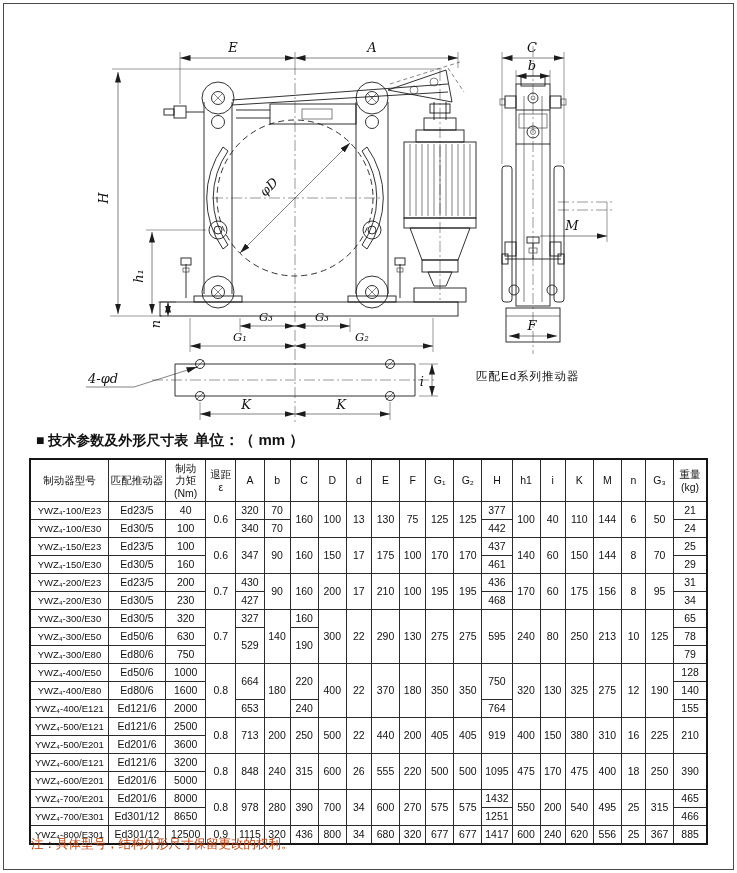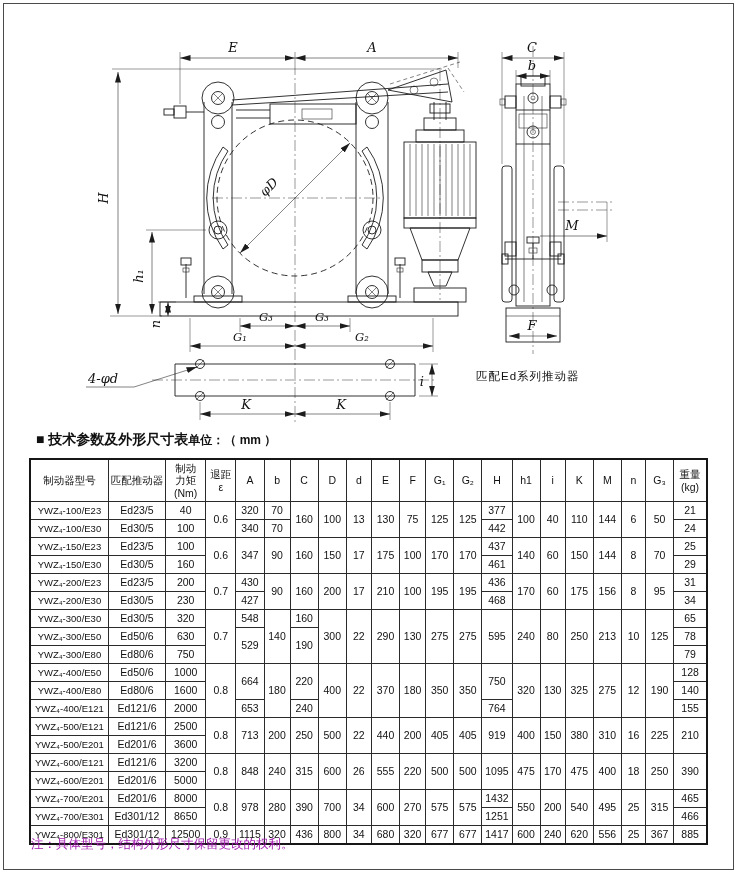--- a/index.html
+++ b/index.html
@@ -14,35 +14,35 @@
   .dim{stroke:#1c1c1c;stroke-width:.55;fill:none;}
   .ext{stroke:#1c1c1c;stroke-width:.45;fill:none;}
   .cl{stroke:#1c1c1c;stroke-width:.45;fill:none;stroke-dasharray:11 3 2 3;}
   .dashed{stroke-dasharray:6 4;}
   .dash2{stroke:#1c1c1c;stroke-width:.55;fill:none;stroke-dasharray:4 3;}
   .dlabel{font:italic 13px "DejaVu Serif",serif;fill:#111;text-anchor:middle;}
   .dlabel-s{font:italic 11.5px "DejaVu Serif",serif;fill:#111;text-anchor:middle;}
   .cjk{font:11.5px "Liberation Sans",sans-serif;fill:#111;letter-spacing:1px;}
 
   
-  .title-row{position:absolute;top:431px;left:36px;width:680px;display:flex;align-items:baseline;white-space:nowrap;text-align:right;}
+  .title-row{position:absolute;top:431px;left:36px;width:680px;display:flex;align-items:baseline;gap:6px;white-space:nowrap;text-align:right;}
   .title-main{font-size:14px;font-weight:bold;}
   .title-note{font-size:11px;font-weight:bold;}
-  .title-unit{font-size:12px;font-weight:bold;}
+  .title-unit{font-size:15px;font-weight:bold;}
 
   
   .tbl-wrap{position:absolute;top:458px;left:29px;}
   table.spec{border-collapse:collapse;table-layout:fixed;width:679px;border:2px solid #161616;}
   table.spec th,table.spec td{border:1px solid #2b2b2b;text-align:center;vertical-align:middle;
         padding:0;overflow:hidden;}
   table.spec th{height:41px;font-weight:normal;font-size:10.5px;line-height:1.15;white-space:pre-line;text-align:center;}
   table.spec td{height:17px;font-size:10.5px;line-height:1;}
   table.spec td.model{font-size:9.5px;}
 
-  .foot-note{position:absolute;top:836px;left:31px;font-size:12.5px;color:#a21caf;}
+  .foot-note{position:absolute;top:836px;left:31px;font-size:12.5px;color:#c2410c;}
 </style>
 </head>
 <body>
 
 <div class="page">
   <div class="page-frame"></div>
 
   <svg class="drawing" viewBox="0 0 737 424">
     <defs>
       <marker id="arw" markerUnits="userSpaceOnUse" markerWidth="12" markerHeight="8" refX="10.5" refY="4" orient="auto-start-reverse">
@@ -408,21 +408,21 @@
             <td>230</td>
             <td>427</td>
             <td>468</td>
             <td>34</td>
           </tr>
           <tr>
             <td class="model">YWZ₄-300/E30</td>
             <td>Ed30/5</td>
             <td>320</td>
             <td rowspan="3">0.7</td>
-            <td>548</td>
+            <td>327</td>
             <td rowspan="3">140</td>
             <td>160</td>
             <td rowspan="3">300</td>
             <td rowspan="3">22</td>
             <td rowspan="3">290</td>
             <td rowspan="3">130</td>
             <td rowspan="3">275</td>
             <td rowspan="3">275</td>
             <td rowspan="3">595</td>
             <td rowspan="3">240</td>

